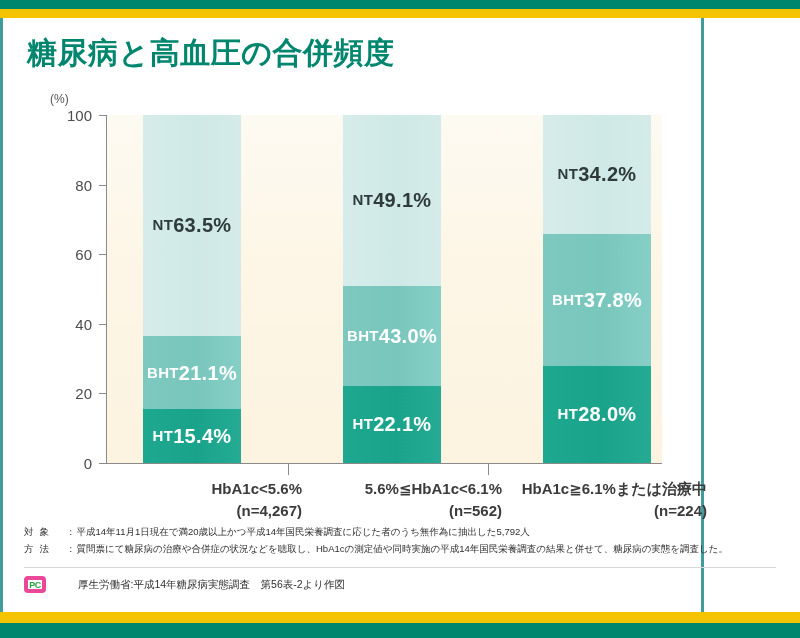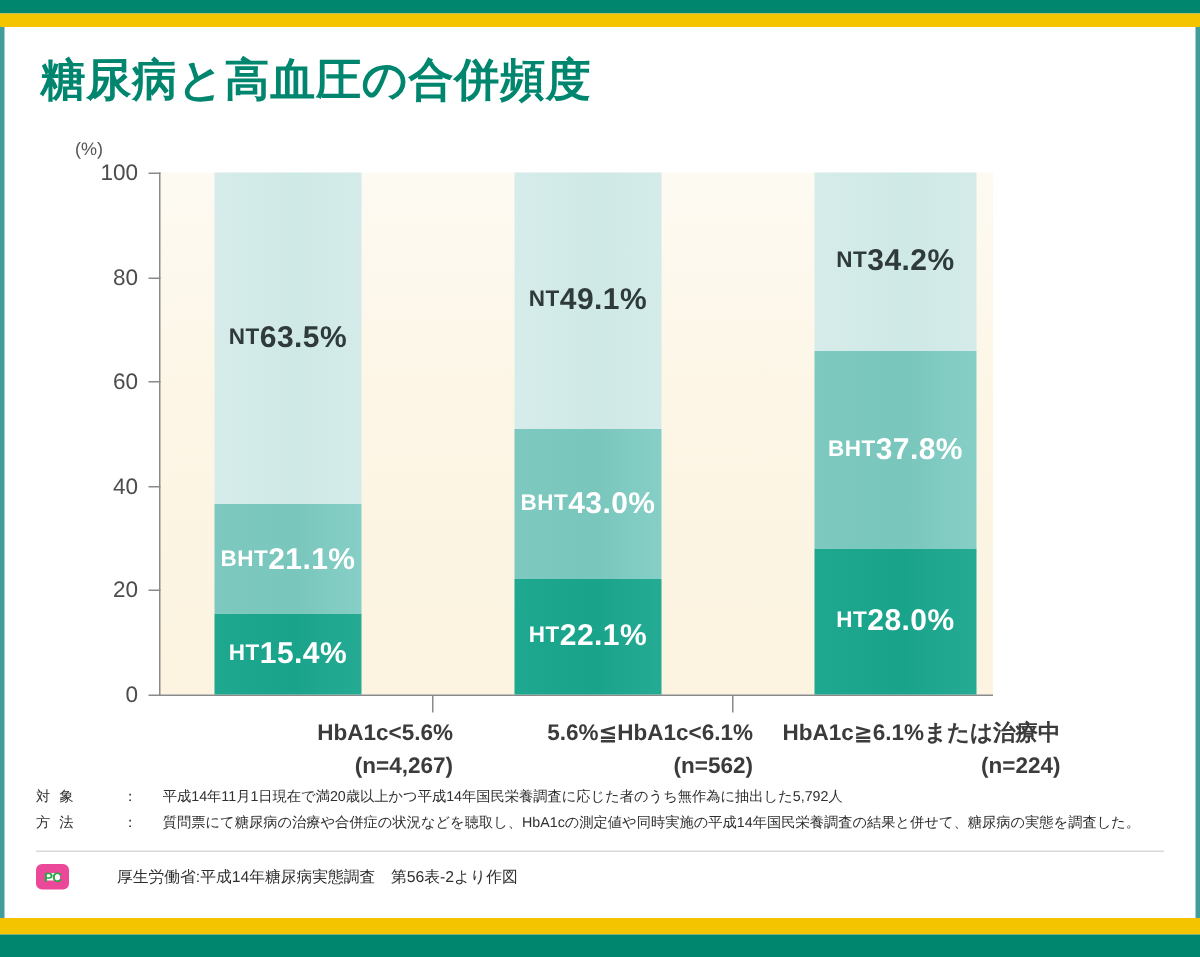--- a/index.html
+++ b/index.html
@@ -9,21 +9,21 @@
   }
   body {
     width: 800px;
     height: 638px;
     font-family: "Liberation Sans", "DejaVu Sans", sans-serif;
     overflow: hidden;
   }
 
   #page {
     position: relative;
-    width: 800px;
+    width: 704px;
     height: 638px;
     background: #ffffff;
     box-sizing: border-box;
   }
 
   
   .band-top-teal {
     position: absolute; left: 0; top: 0; width: 800px; height: 9px;
     background: #00866e;
   }
@@ -169,41 +169,41 @@
 
   
   .notes {
     position: absolute;
     left: 24px; top: 524px;
     width: 756px;
     font-size: 9.5px;
     color: #2f2f2f;
     line-height: 1.75;
   }
-  .note-row { display: flex; align-items: flex-start; white-space: nowrap; gap: 16px; }
+  .note-row { display: flex; align-items: flex-start; white-space: nowrap; }
   .note-key { width: 42px; flex: 0 0 42px; letter-spacing: 6px; }
   .note-sep { flex: 0 0 auto; padding-right: 1px; }
   .note-text { flex: 1 1 auto; }
 
   .source-rule {
     position: absolute;
     left: 24px; top: 567px;
     width: 752px; height: 1px;
     background: #d8d8d8;
   }
 
   .source {
     position: absolute;
     left: 24px; top: 576px;
     display: flex;
     align-items: center;
   }
   .pc-logo {
     width: 22px; height: 17px;
-    border: 6px solid #ec4899;
+    border: 4px solid #ec4899;
     border-radius: 4px;
     box-sizing: border-box;
     display: flex;
     align-items: center;
     justify-content: center;
     font-size: 9px;
     font-weight: bold;
     color: #29a445;
     letter-spacing: -0.5px;
     background: #ffffff;

